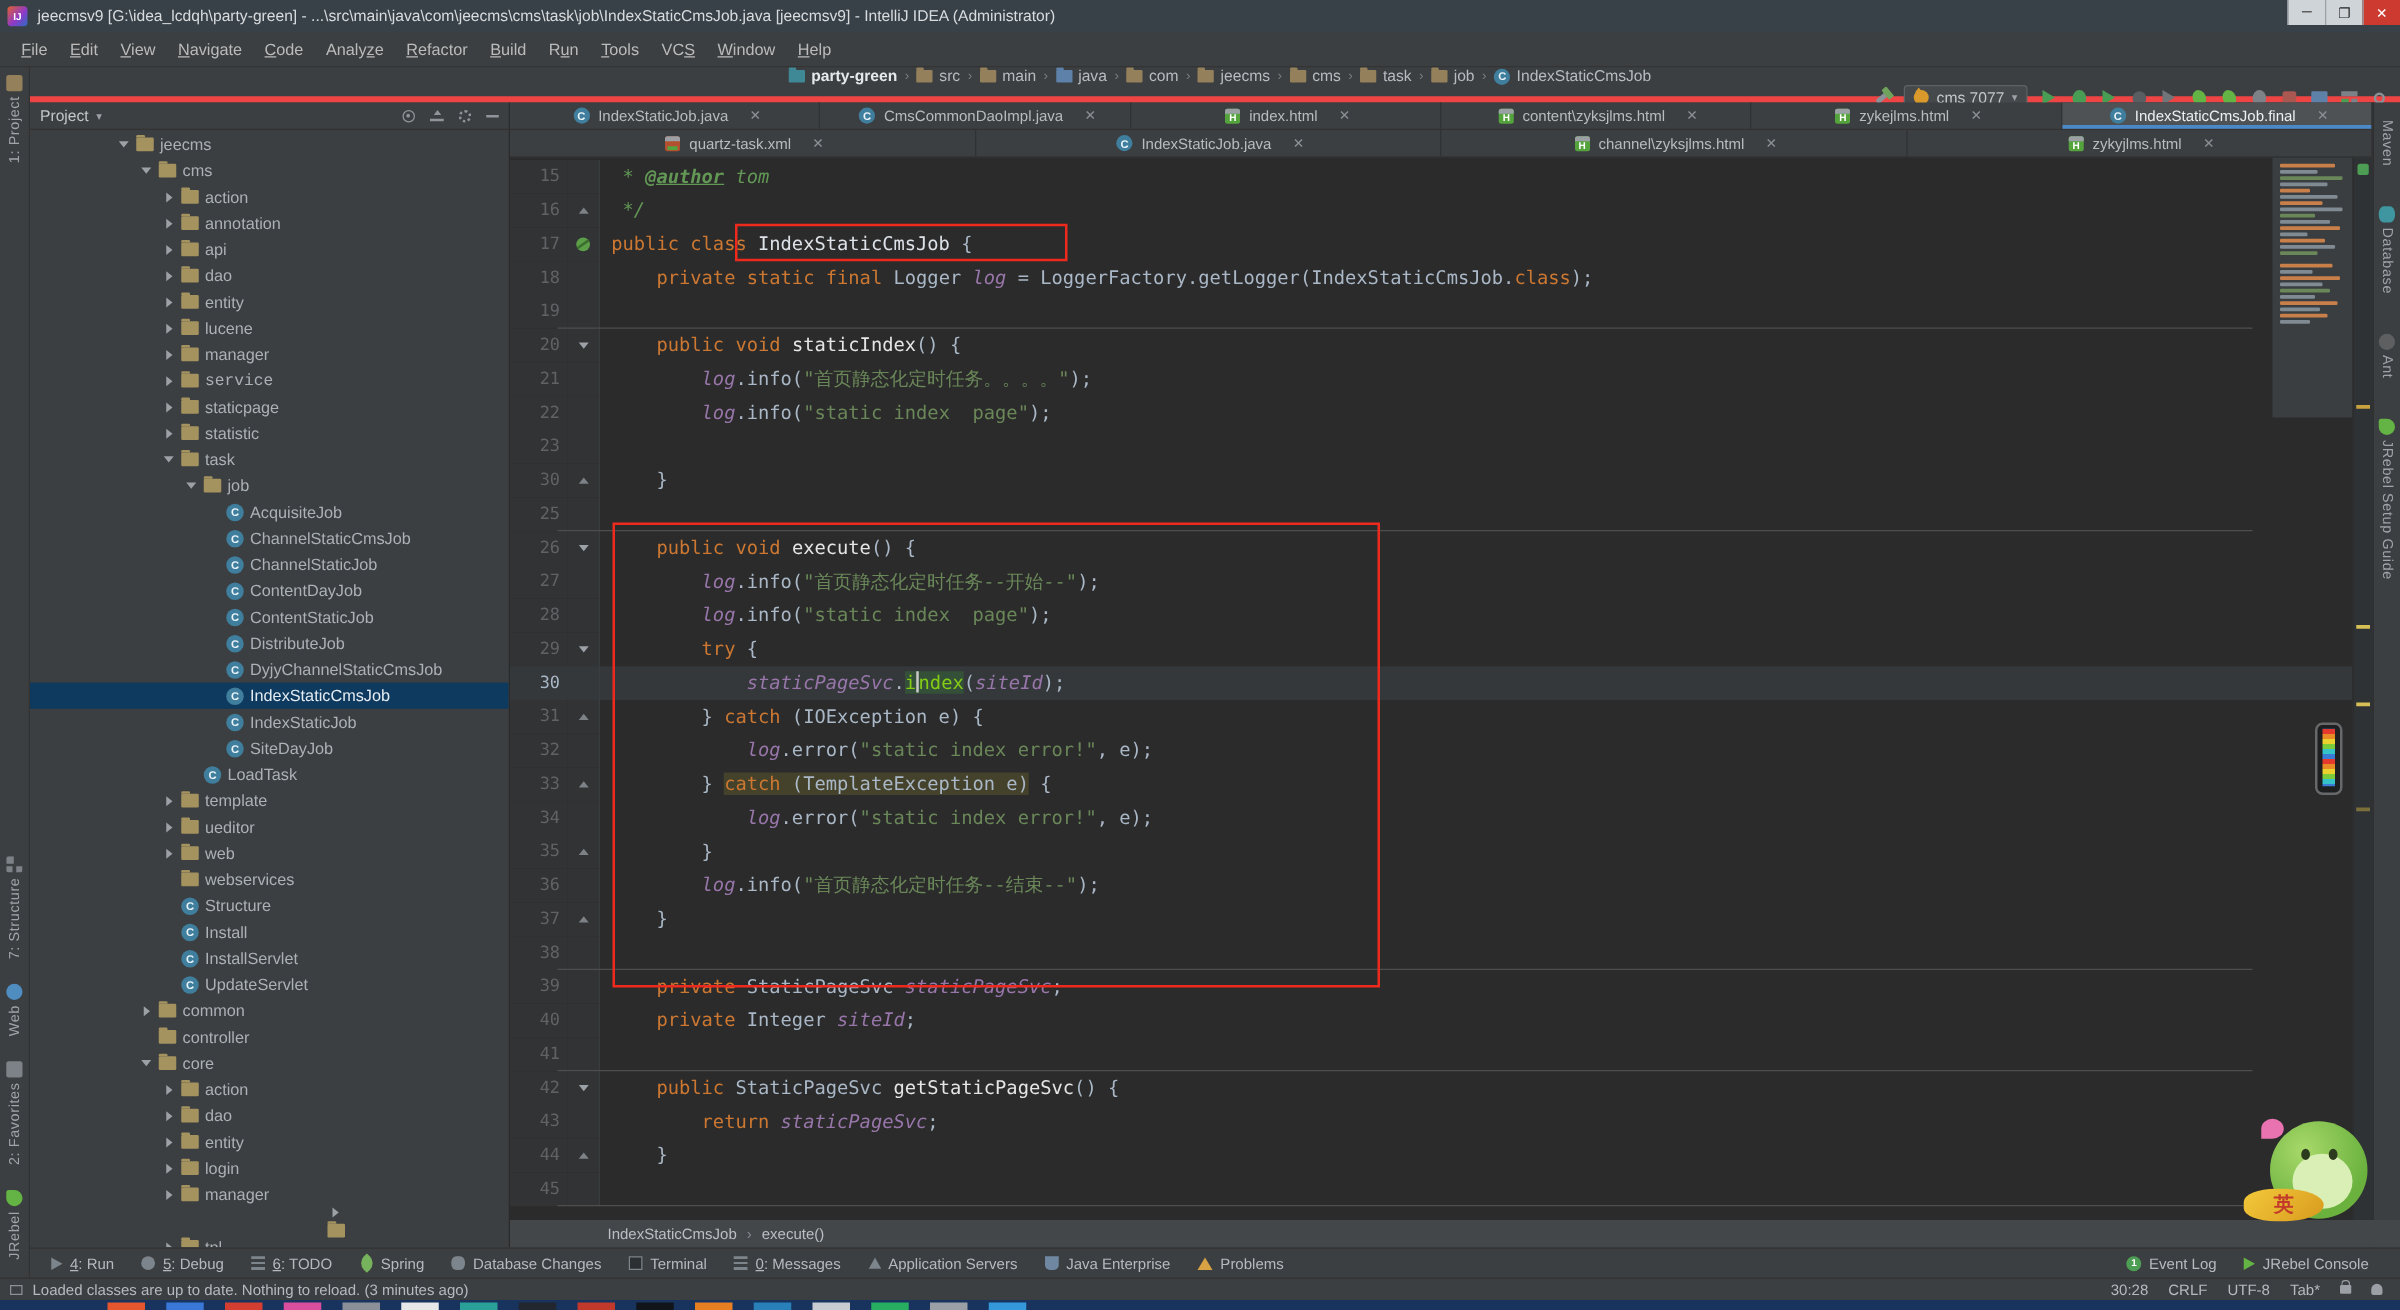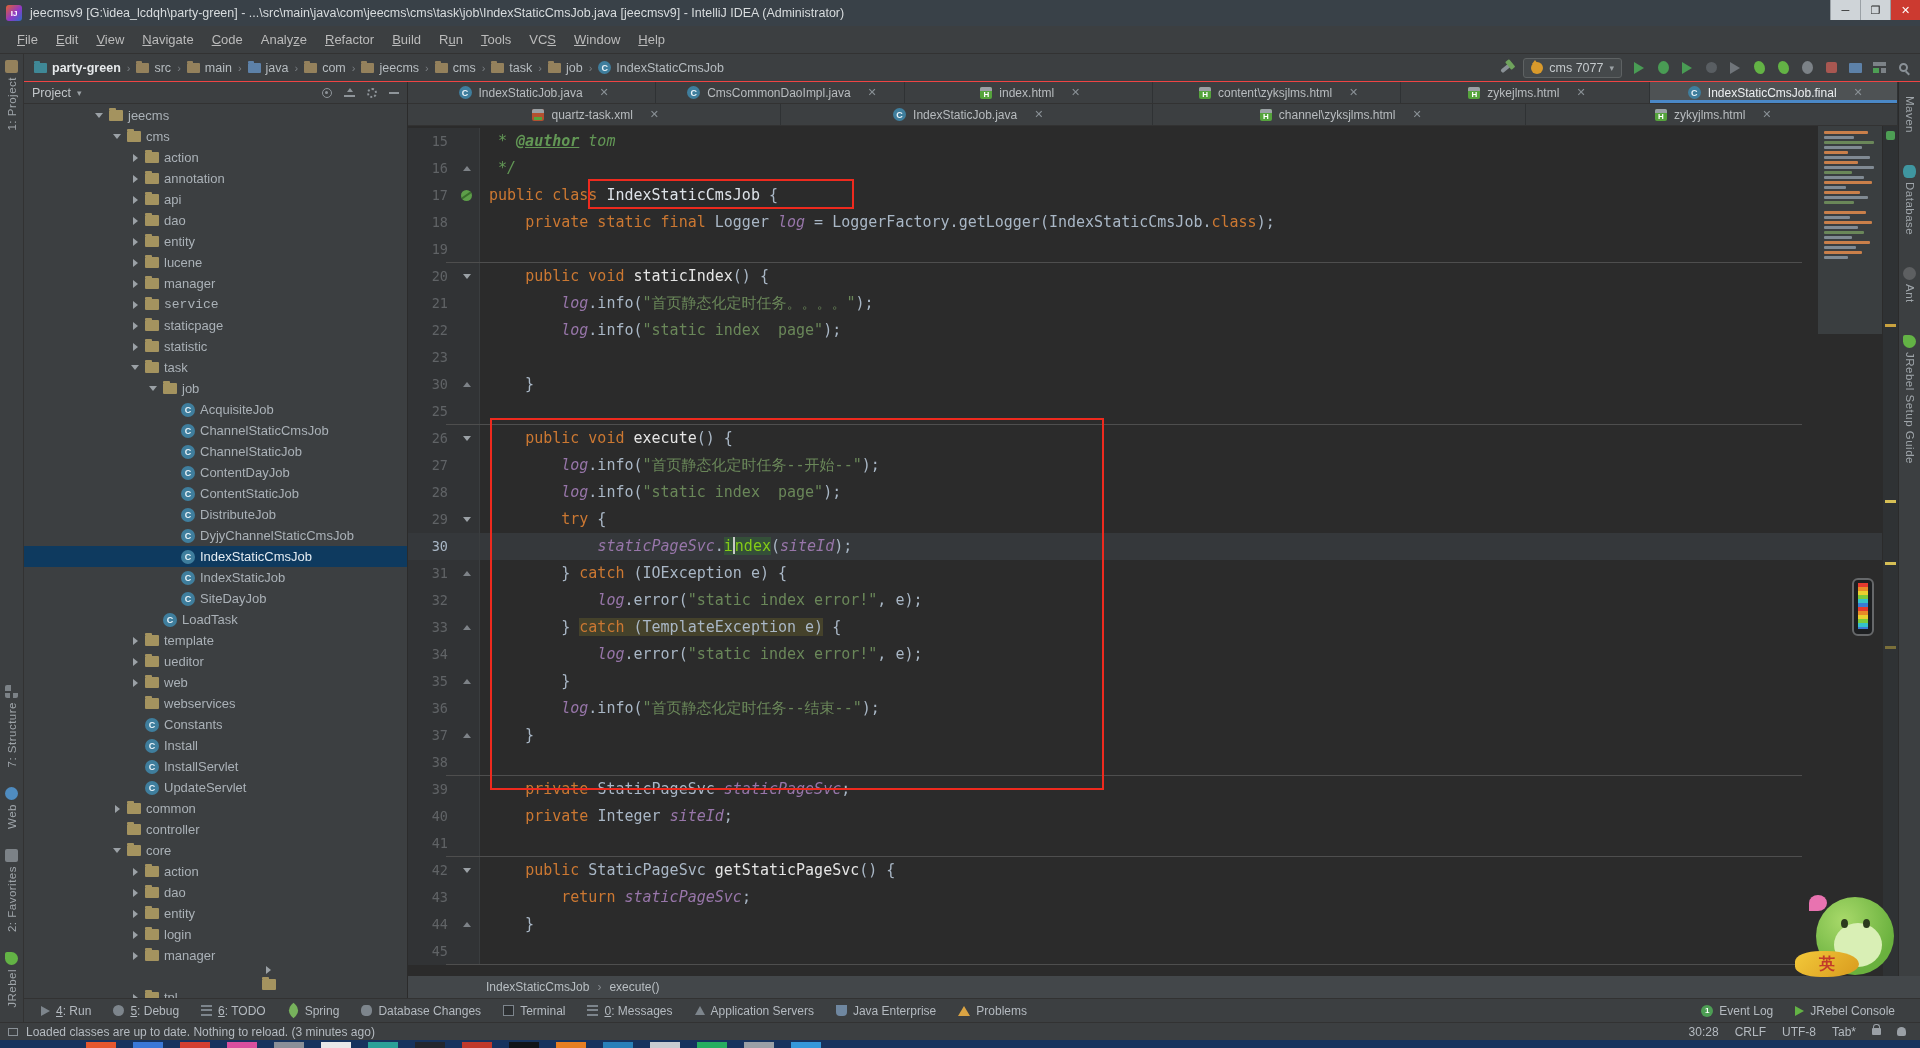--- a/index.html
+++ b/index.html
@@ -25,21 +25,21 @@
   
   #menubar { left:0; top:26px; width:1920px; height:28px; background:#3c3f41;
              display:flex; align-items:center; padding-left:8px; color:#bbbbbb;
              font-size:13px; border-bottom:1px solid #323232; }
   .menu-item { padding:4px 9px; cursor:default; }
   .mn-u { text-decoration:underline; }
 
   
   #navbar { left:24px; top:54px; width:1896px; height:28px; background:#3c3f41;
             display:flex; align-items:center; padding-left:8px; font-size:12.5px;
-            color:#b6bcc0; border-bottom:1px solid #ef4444; }
+            color:#b6bcc0; border-bottom:5px solid #ef4444;flex-direction:column; }
   .crumb { display:flex; align-items:center; gap:5px; padding:0 2px; }
   .crumb-sep { color:#7a7f83; margin:0 4px; font-size:11px; }
   .crumb.first span { color:#e6e9eb; font-weight:bold; }
   .mini-folder { width:13px; height:10px; background:#94815c; border-radius:1px; position:relative; }
   .mini-folder::before { content:""; position:absolute; left:0; top:-2px; width:6px; height:2px;
                          background:inherit; border-radius:1px 1px 0 0; }
   .mini-folder.teal { background:#3f8896; }
   .mini-folder.blue { background:#5d81a8; }
   .mini-class { width:13px; height:13px; border-radius:50%; background:#3f7e9d; color:#e8f2f8;
                 font-size:9px; font-weight:bold; display:flex; align-items:center; justify-content:center; }
@@ -583,21 +583,21 @@
           <span>web</span>
         </div>
         <div class="trow" style="padding-left: 106px;">
           <span class="tarrow"></span>
           <span class="t-folder"></span>
           <span>webservices</span>
         </div>
         <div class="trow" style="padding-left: 106px;">
           <span class="tarrow"></span>
           <span class="t-class">C</span>
-          <span>Constants</span>
+          <span>Structure</span>
         </div>
         <div class="trow" style="padding-left: 106px;">
           <span class="tarrow"></span>
           <span class="t-class">C</span>
           <span>Install</span>
         </div>
         <div class="trow" style="padding-left: 106px;">
           <span class="tarrow"></span>
           <span class="t-class">C</span>
           <span>InstallServlet</span>

